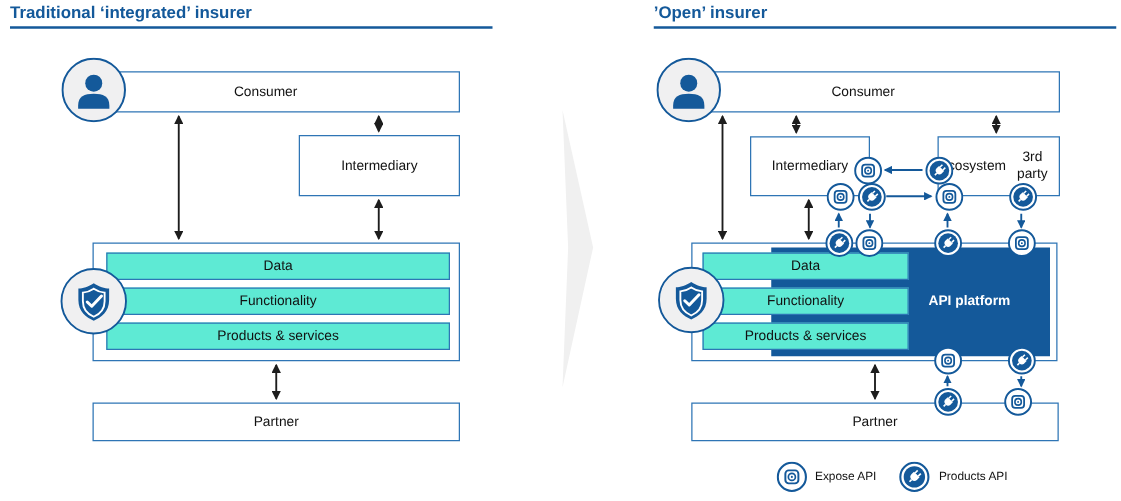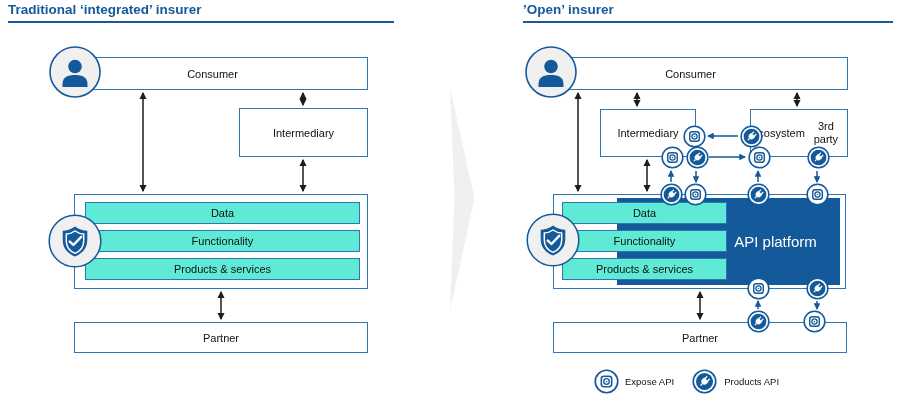--- a/index.html
+++ b/index.html
@@ -6,26 +6,26 @@
   .canvas{position:relative;width:897px;height:401px;background:#fff;overflow:hidden;
           font-family:"Liberation Sans","DejaVu Sans",sans-serif;color:#1d1d1d;}
   .panel-title{position:absolute;font-size:13.5px;font-weight:bold;color:#14599a;
                border-bottom:2px solid #14599a;padding-bottom:4px;}
   .box{position:absolute;background:#fff;border:1.5px solid #2e75b5;box-sizing:border-box;
        display:flex;align-items:center;justify-content:center;font-size:11px;color:#111;}
   .row{position:absolute;background:#5eead4;border:1px solid #2e75b5;box-sizing:border-box;
        display:flex;align-items:center;justify-content:center;font-size:11px;color:#111;z-index:2;}
   .platform{position:absolute;background:#14599a;z-index:1;}
   .platform-label{position:absolute;top:50%;transform:translateY(-50%);text-align:center;
-                  color:#fff;font-weight:normal;font-size:15px;}
+                  color:#fff;font-weight:bold;font-size:11px;}
   .big-icon{position:absolute;z-index:4;line-height:0;}
   .api-icon{position:absolute;width:23px;height:23px;z-index:6;line-height:0;}
   .overlay{position:absolute;left:0;top:0;z-index:3;}
   .eco-label span{display:block;text-align:center;line-height:13px;}
-  .legend{position:absolute;left:594px;top:369px;display:flex;align-items:center;z-index:6;}
+  .legend{position:absolute;left:621px;top:369px;display:flex;align-items:center;z-index:6;}
   .legend .lbl{font-size:9.5px;color:#111;}
   .source{position:absolute;left:15px;top:377px;font-size:10.5px;color:#111;}
   svg{display:block;}
 </style>
 </head>
 <body>
 
 <div class="canvas">
 
   <svg width="0" height="0" style="position:absolute" aria-hidden="true">

